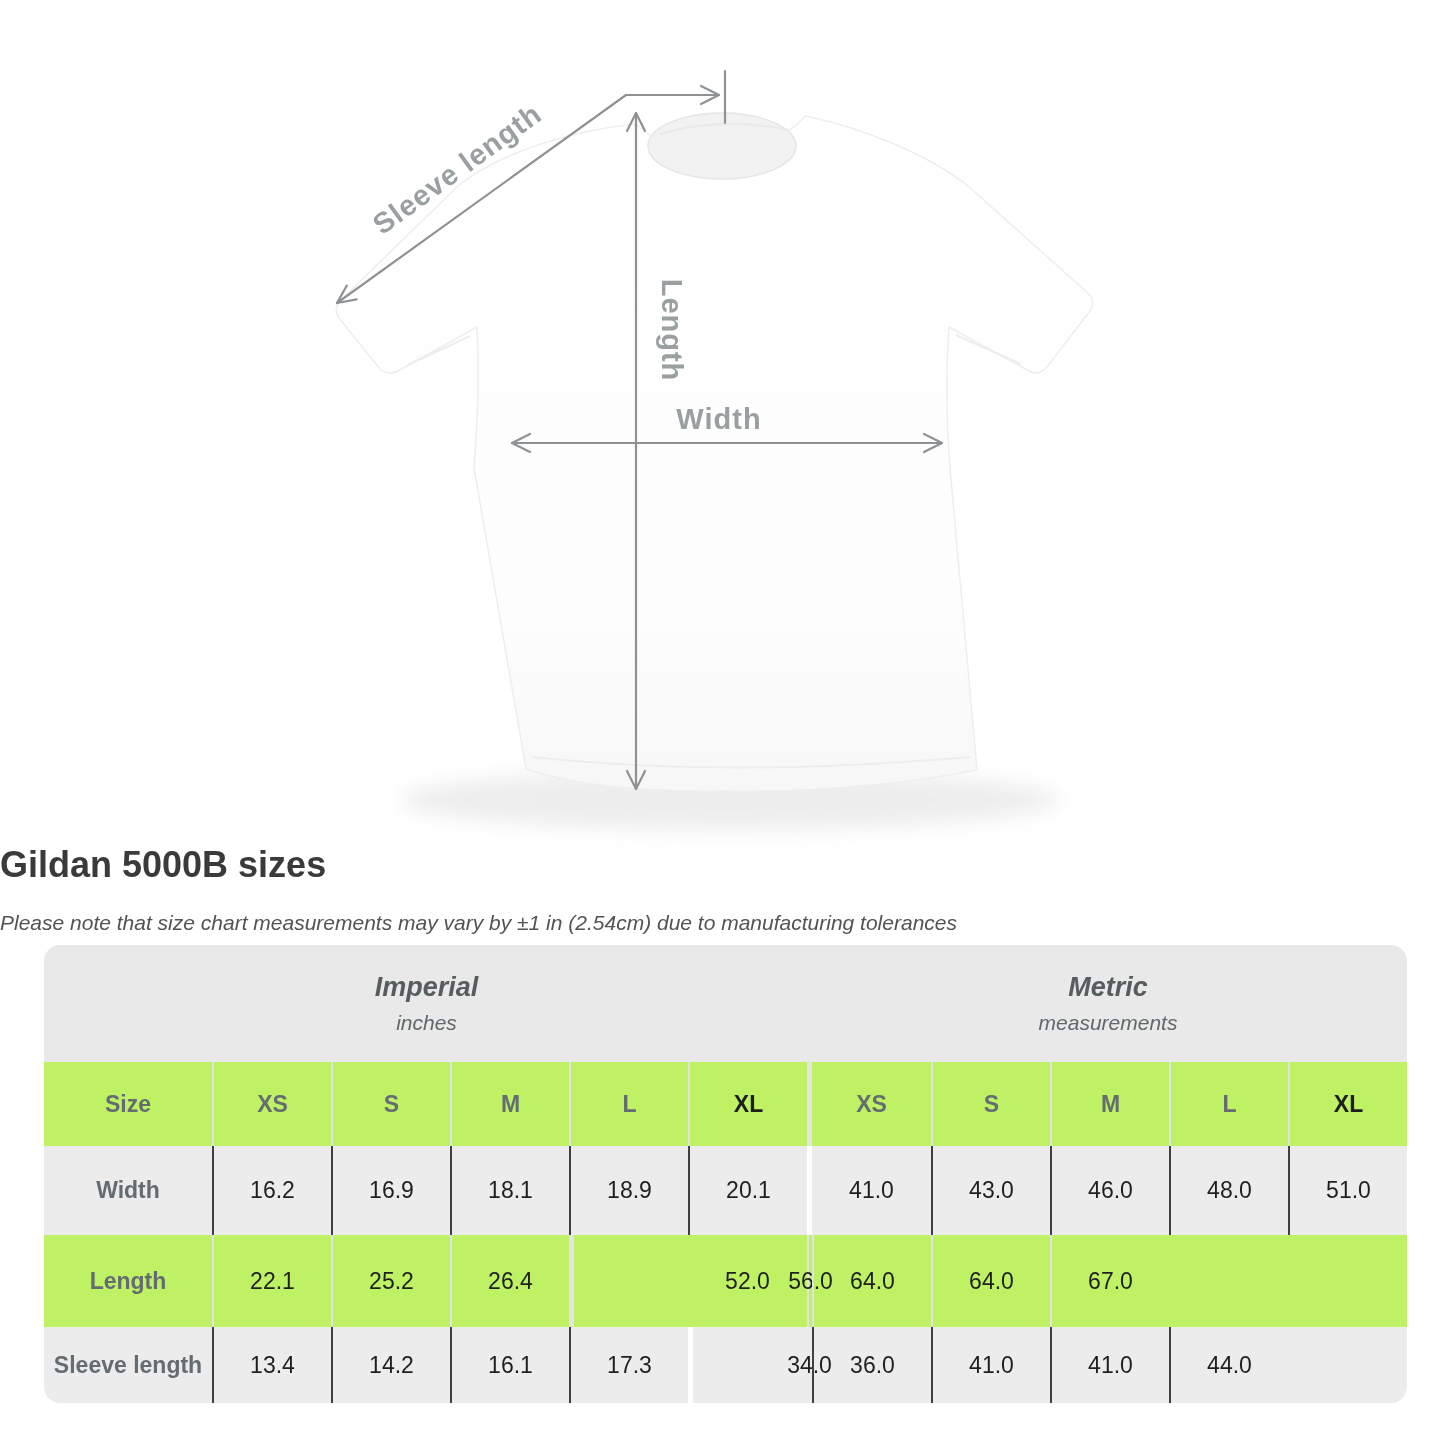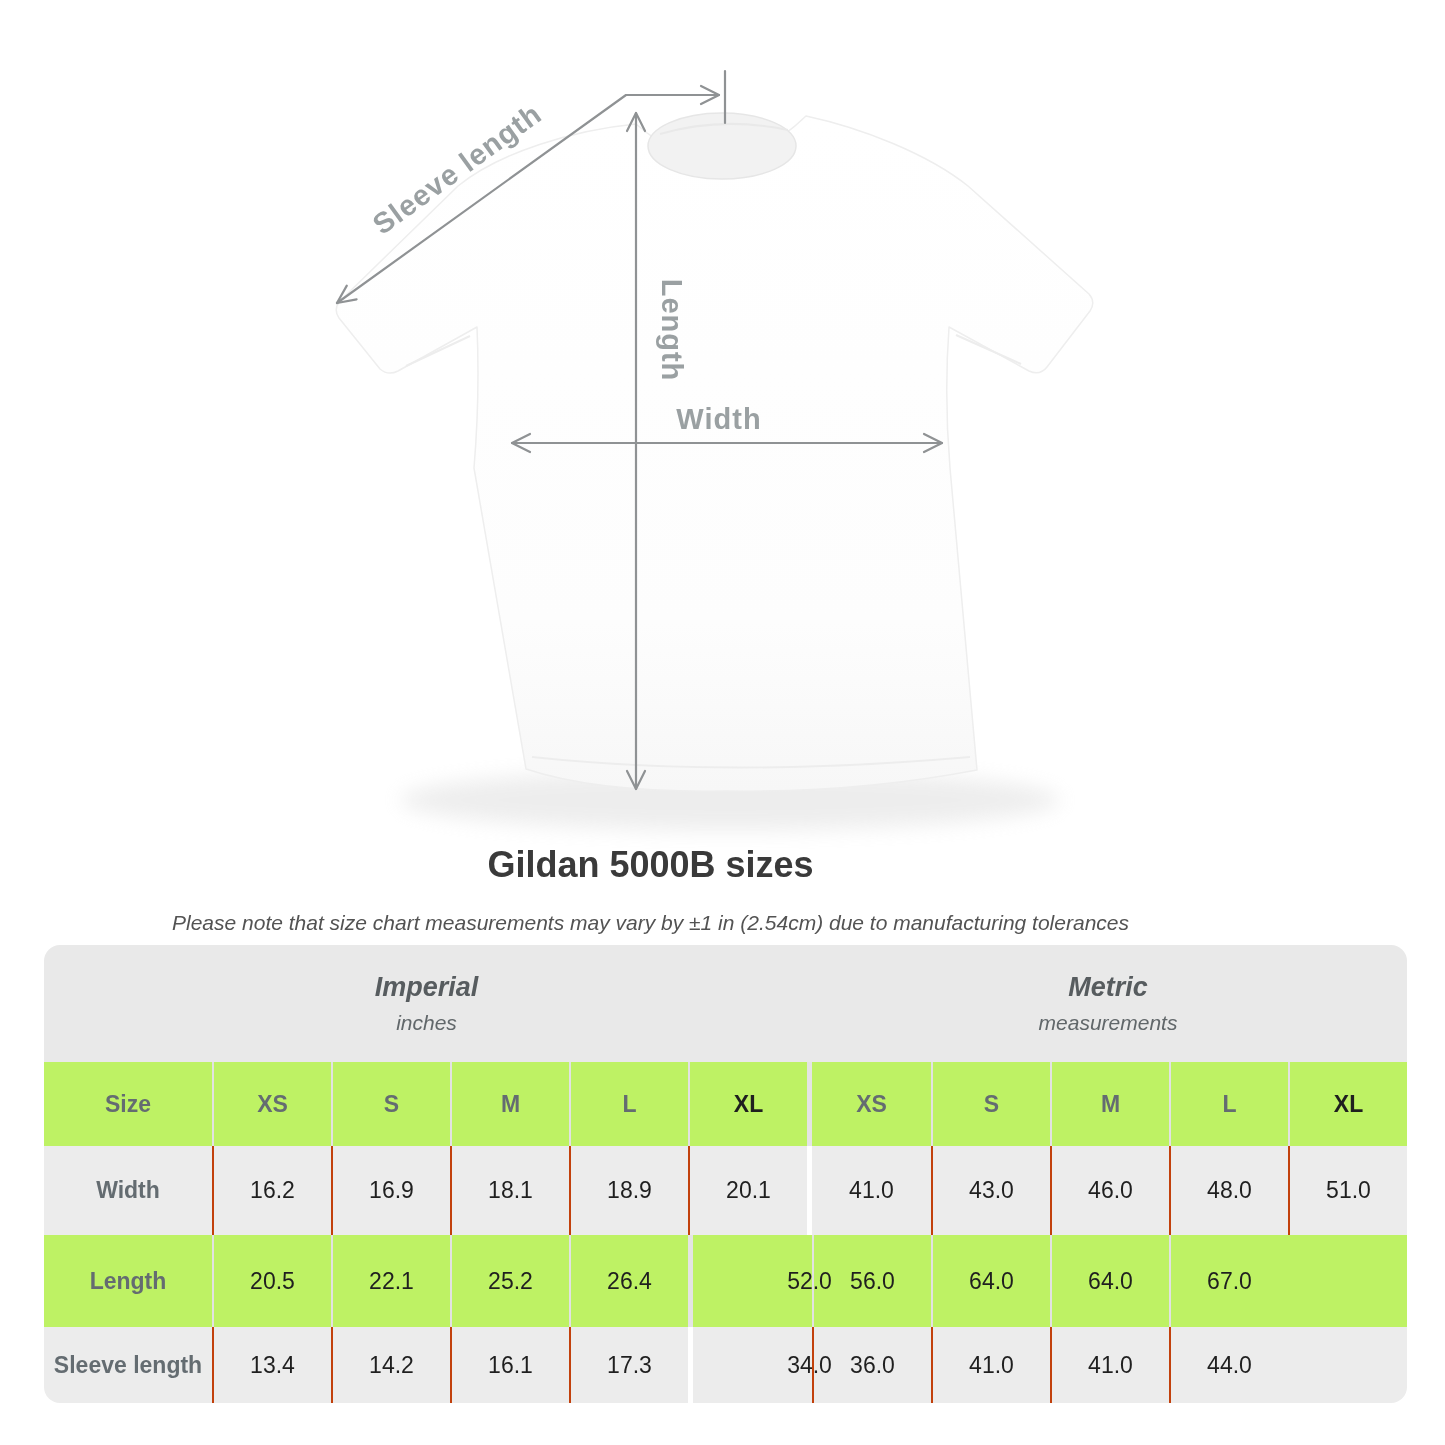--- a/index.html
+++ b/index.html
@@ -12,21 +12,21 @@
 
   
   .figure{position:absolute;left:0;top:0;width:1445px;height:860px;}
   .figure svg{display:block;}
   .dim-label{
     font-family:"Liberation Sans","DejaVu Sans",sans-serif;
     font-weight:bold;font-size:29px;fill:#9aa0a2;letter-spacing:1px;
   }
 
   
-  .heading{position:absolute;left:0;top:845px;width:1301px;text-align:center;}
+  .heading{position:absolute;left:0;top:845px;width:1301px;text-align:left;}
   .heading .title{
     font-size:36px;font-weight:bold;color:#3a3a3a;line-height:1.1;margin:0;
   }
   .heading .subtitle{
     margin-top:26px;font-size:21px;font-style:italic;color:#535353;
   }
 
   
   .size-table{
     position:absolute;left:44px;top:945px;width:1363px;
@@ -51,21 +51,21 @@
   .trow .spacer{width:5px;}
 
   
   .trow.white{background:#bef264;}
   .trow.white .cell + .cell{border-left:2px solid #e2e2e2;}
   .trow.white .spacer{background:#e4e4e4;}
   .trow.white .spacer + .cell{border-left:none;}
 
   
   .trow.gray{background:#ececec;}
-  .trow.gray .cell + .cell{border-left:2px solid #c2410c;}
+  .trow.gray .cell + .cell{border-left:2px solid #404040;}
   .trow.gray .spacer{background:#ffffff;}
   .trow.gray .spacer + .cell{border-left:none;}
 
   .row-sizes{height:84px;}
   .row-width{height:89px;}
   .row-length{height:92px;}
   .row-sleeve{height:76px;border-radius:0 0 16px 16px;overflow:hidden;}
 </style>
 </head>
 <body>
@@ -180,21 +180,20 @@
       <div class="spacer"></div>
       <div class="cell">41.0</div>
       <div class="cell">43.0</div>
       <div class="cell">46.0</div>
       <div class="cell">48.0</div>
       <div class="cell">51.0</div>
     </div>
 
     <div class="trow white row-length">
       <div class="cell hd">Length</div>
-      <div class="cell">20.5</div>
       <div class="cell">22.1</div>
       <div class="cell">25.2</div>
       <div class="cell">26.4</div>
       <div class="spacer"></div>
       <div class="cell">52.0</div>
       <div class="cell">56.0</div>
       <div class="cell">64.0</div>
       <div class="cell">64.0</div>
       <div class="cell">67.0</div>
     </div>

